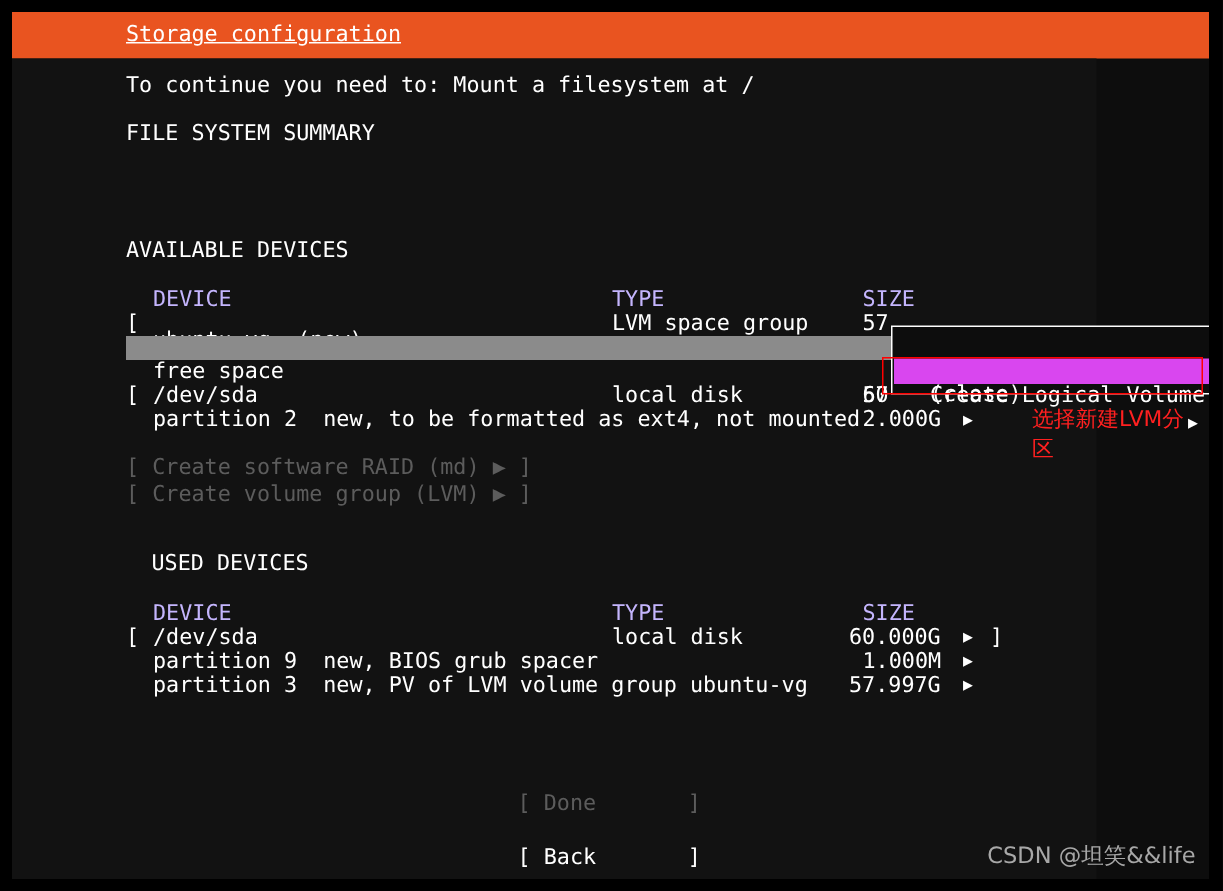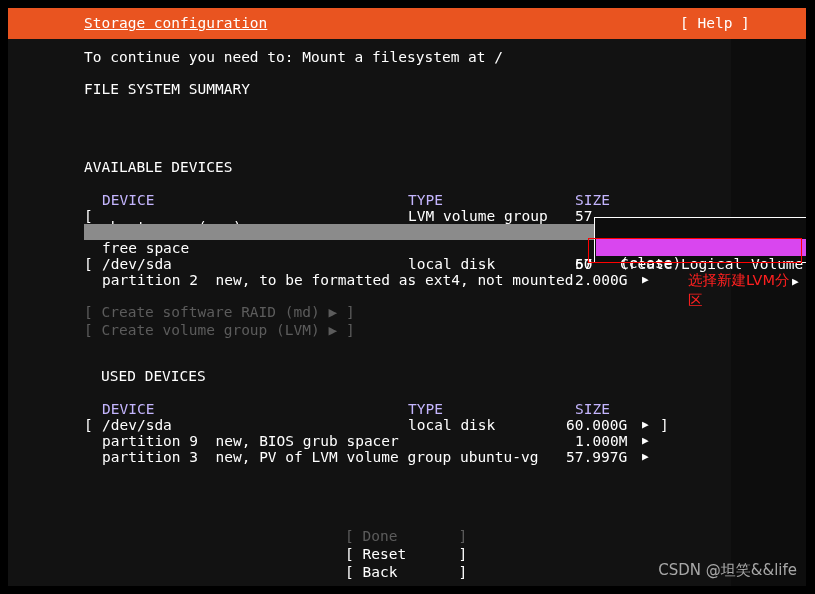--- a/index.html
+++ b/index.html
@@ -157,42 +157,41 @@
     z-index: 35;
   }
 </style>
 </head>
 <body>
 
 <div id="screen">
 
   <div id="header">
     <span class="title">Storage configuration</span>
-    <span class="help">[ Help ]</span>
   </div>
 
   <div id="body">
 
     <div class="row white" style="left:76px; top:10px;">To continue you need to: Mount a filesystem at /</div>
 
     <div class="row white" style="left:76px; top:42px;">FILE SYSTEM SUMMARY</div>
 
 
     <div class="row white" style="left:76px; top:120px;">AVAILABLE DEVICES</div>
 
     <div>
       <div class="row dim" style="left:94px; top:153px;">DEVICE</div>
       <div class="row dim" style="left:400px; top:153px;">TYPE</div>
       <div class="row dim" style="left:567px; top:153px;">SIZE</div>
     </div>
 
     <div>
       <div class="row white" style="left:76px; top:169px;">[</div>
       <div class="row white" style="left:94px; top:180px;text-align:center;">ubuntu-vg  (new)</div>
-      <div class="row white" style="left:400px; top:169px;">LVM volume group</div>
+      <div class="row white" style="left:400px; top:169px;">LVM space group</div>
       <div class="row white" style="left:567px; top:169px;">57</div>
     </div>
 
     <div id="free-space-row" style="top:185px;">
       <span style="position:absolute; left:18px;">free space</span>
       <span style="position:absolute; left:491px;">57</span>
     </div>
 
     <div>
       <div class="row white" style="left:76px; top:217px;">[</div>
@@ -233,21 +232,20 @@
       <div class="row white" style="left:634px; top:394px; font-size:11px;">▶</div>
     </div>
 
     <div>
       <div class="row white" style="left:94px; top:410px;">partition 3  new, PV of LVM volume group ubuntu-vg</div>
       <div class="row white" style="left:558px; top:410px;">57.997G</div>
       <div class="row white" style="left:634px; top:410px; font-size:11px;">▶</div>
     </div>
 
     <div class="row disabled" style="left:337px; top:489px;">[ Done       ]</div>
-    <div class="row white" style="left:337px; top:507px;">[ Reset      ]</div>
     <div class="row white" style="left:337px; top:525px;">[ Back       ]</div>
 
     <div id="popup">
       <div class="pitem pclose">
         <span class="arrow-left" style="font-size:11px;">◀</span>
         <span class="plabel-close">(close)</span>
       </div>
       <div class="pitem pselected">
         <span class="plabel-sel">Create Logical Volume</span>
         <span class="arrow-right" style="font-size:11px;">▶</span>

